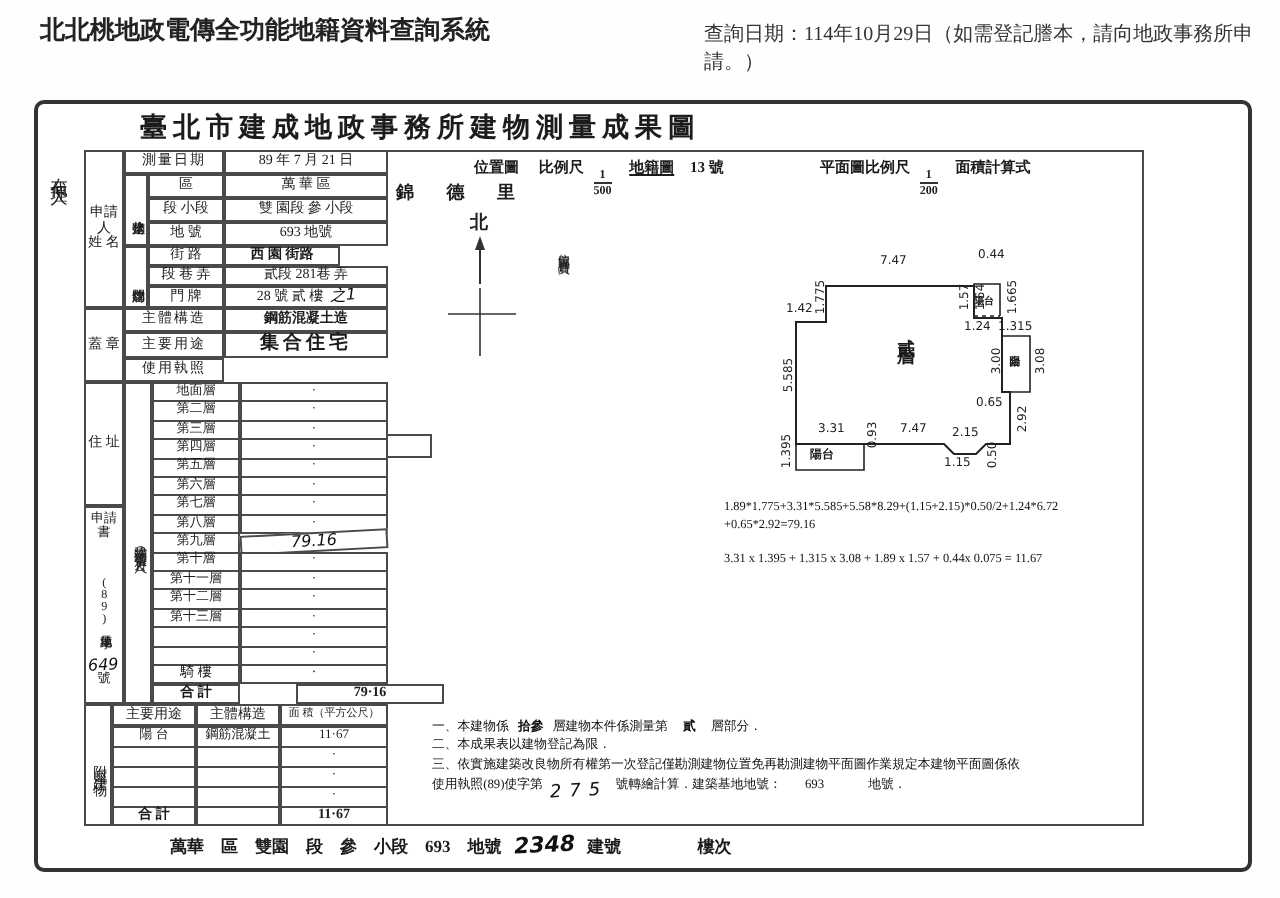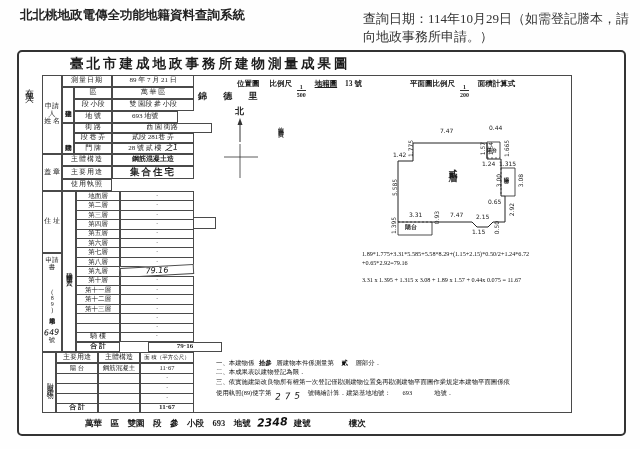--- a/index.html
+++ b/index.html
@@ -20,21 +20,21 @@
   .note{position:absolute;font-size:6.4px;white-space:nowrap;color:#111;}
   .outer{position:absolute;left:17px;top:50px;width:605px;height:382px;border:2px solid #333;
          border-radius:5px;background:#fff;}
 </style>
 </head>
 <body>
 
 <div id="screen">
 
   <div class="abs" style="left:20px;top:7px;font-size:12.5px;font-weight:bold;color:#222;">北北桃地政電傳全功能地籍資料查詢系統</div>
-  <div class="abs" style="left:363px;top:10px;font-size:13px;color:#333;">查詢日期：114年10月29日（如需登記謄本，請向地政事務所申請。）</div>
+  <div class="abs" style="left:352px;top:10px;font-size:10px;color:#333;">查詢日期：114年10月29日（如需登記謄本，請向地政事務所申請。）</div>
 
   <div class="outer"></div>
 
   <div class="abs vtext" style="left:24px;top:82px;height:64px;font-size:8.5px;">右代理人</div>
 
   <div class="abs" style="left:70px;top:55px;font-size:13.5px;font-weight:bold;letter-spacing:3px;">臺北市建成地政事務所建物測量成果圖</div>
 
   <div class="abs" style="left:42px;top:75px;width:530px;height:338px;border:1px solid #4a4a4a;box-sizing:border-box;"></div>
 
   <div class="cell" style="left:42px;top:75px;width:20px;height:79px;flex-direction:column;">
@@ -45,25 +45,25 @@
 
   <div class="cell lbl" style="left:62px;top:75px;width:50px;height:12px;">測量日期</div>
   <div class="cell" style="left:112px;top:75px;width:82px;height:12px;">89 年 7 月 21 日</div>
 
   <div class="cell vtext" style="left:62px;top:87px;width:12px;height:36px;font-size:6.5px;letter-spacing:0;">建物坐落</div>
   <div class="cell" style="left:74px;top:87px;width:38px;height:12px;">區</div>
   <div class="cell" style="left:112px;top:87px;width:82px;height:12px;">萬  華  區</div>
   <div class="cell" style="left:74px;top:99px;width:38px;height:12px;">段 小段</div>
   <div class="cell" style="left:112px;top:99px;width:82px;height:12px;">雙 園段 參 小段</div>
   <div class="cell" style="left:74px;top:111px;width:38px;height:12px;">地  號</div>
-  <div class="cell" style="left:112px;top:111px;width:66px;height:12px;">693  地號</div>
+  <div class="cell" style="left:112px;top:111px;width:82px;height:12px;">693  地號</div>
 
   <div class="cell vtext" style="left:62px;top:123px;width:12px;height:31px;font-size:6.5px;letter-spacing:0;">建物門牌</div>
   <div class="cell" style="left:74px;top:123px;width:38px;height:10px;">街  路</div>
-  <div class="cell" style="left:112px;top:123px;width:100px;height:10px;">西 園  街路</div>
+  <div class="cell" style="left:112px;top:123px;width:58px;height:10px;font-weight:bold;">西 園  街路</div>
   <div class="cell" style="left:74px;top:133px;width:38px;height:10px;">段 巷 弄</div>
   <div class="cell" style="left:112px;top:133px;width:82px;height:10px;">貳段 281巷  弄</div>
   <div class="cell" style="left:74px;top:143px;width:38px;height:11px;">門  牌</div>
   <div class="cell" style="left:112px;top:143px;width:82px;height:11px;">
     <span>28 號 貳 樓</span>
     <span class="hand" style="font-size:8px;margin-left:3px;">之1</span>
   </div>
 
   <div class="cell lbl" style="left:62px;top:154px;width:50px;height:12px;">主體構造</div>
   <div class="cell" style="left:112px;top:154px;width:82px;height:12px;font-weight:bold;">鋼筋混凝土造</div>

